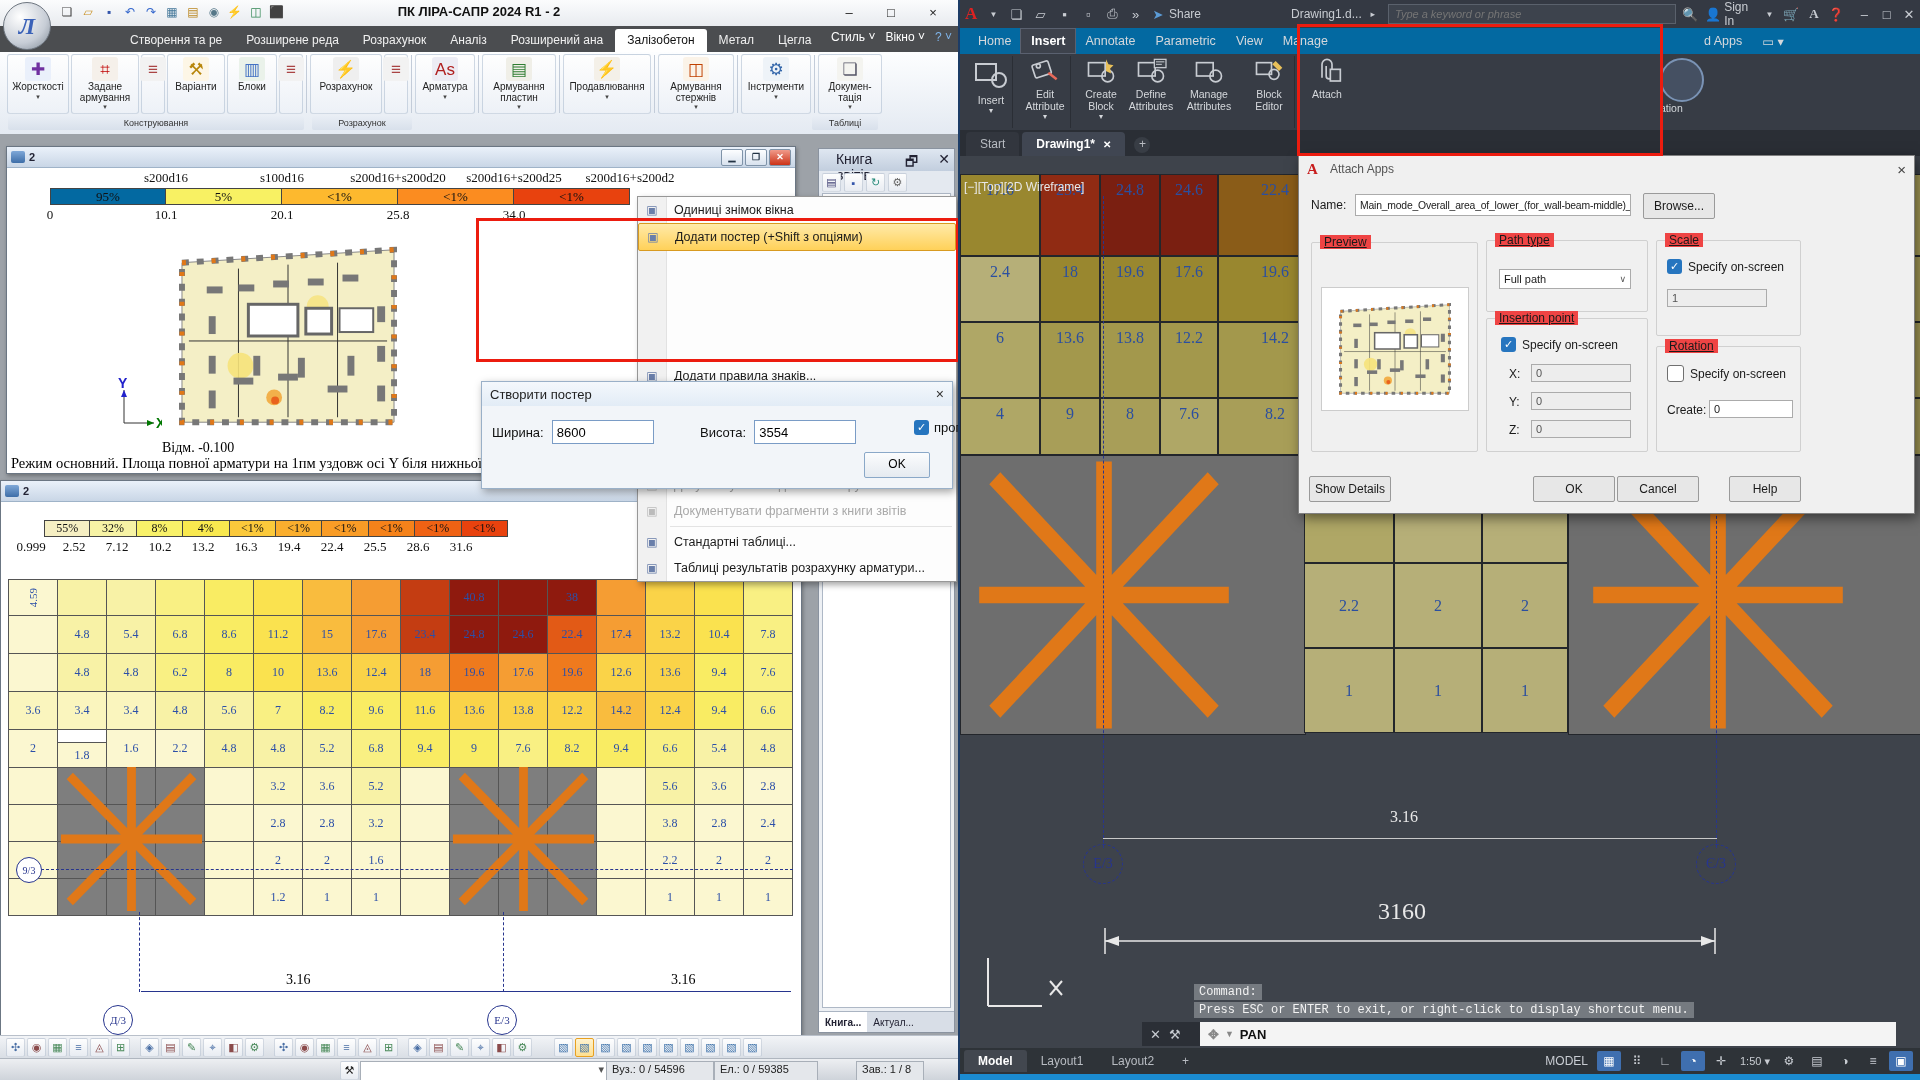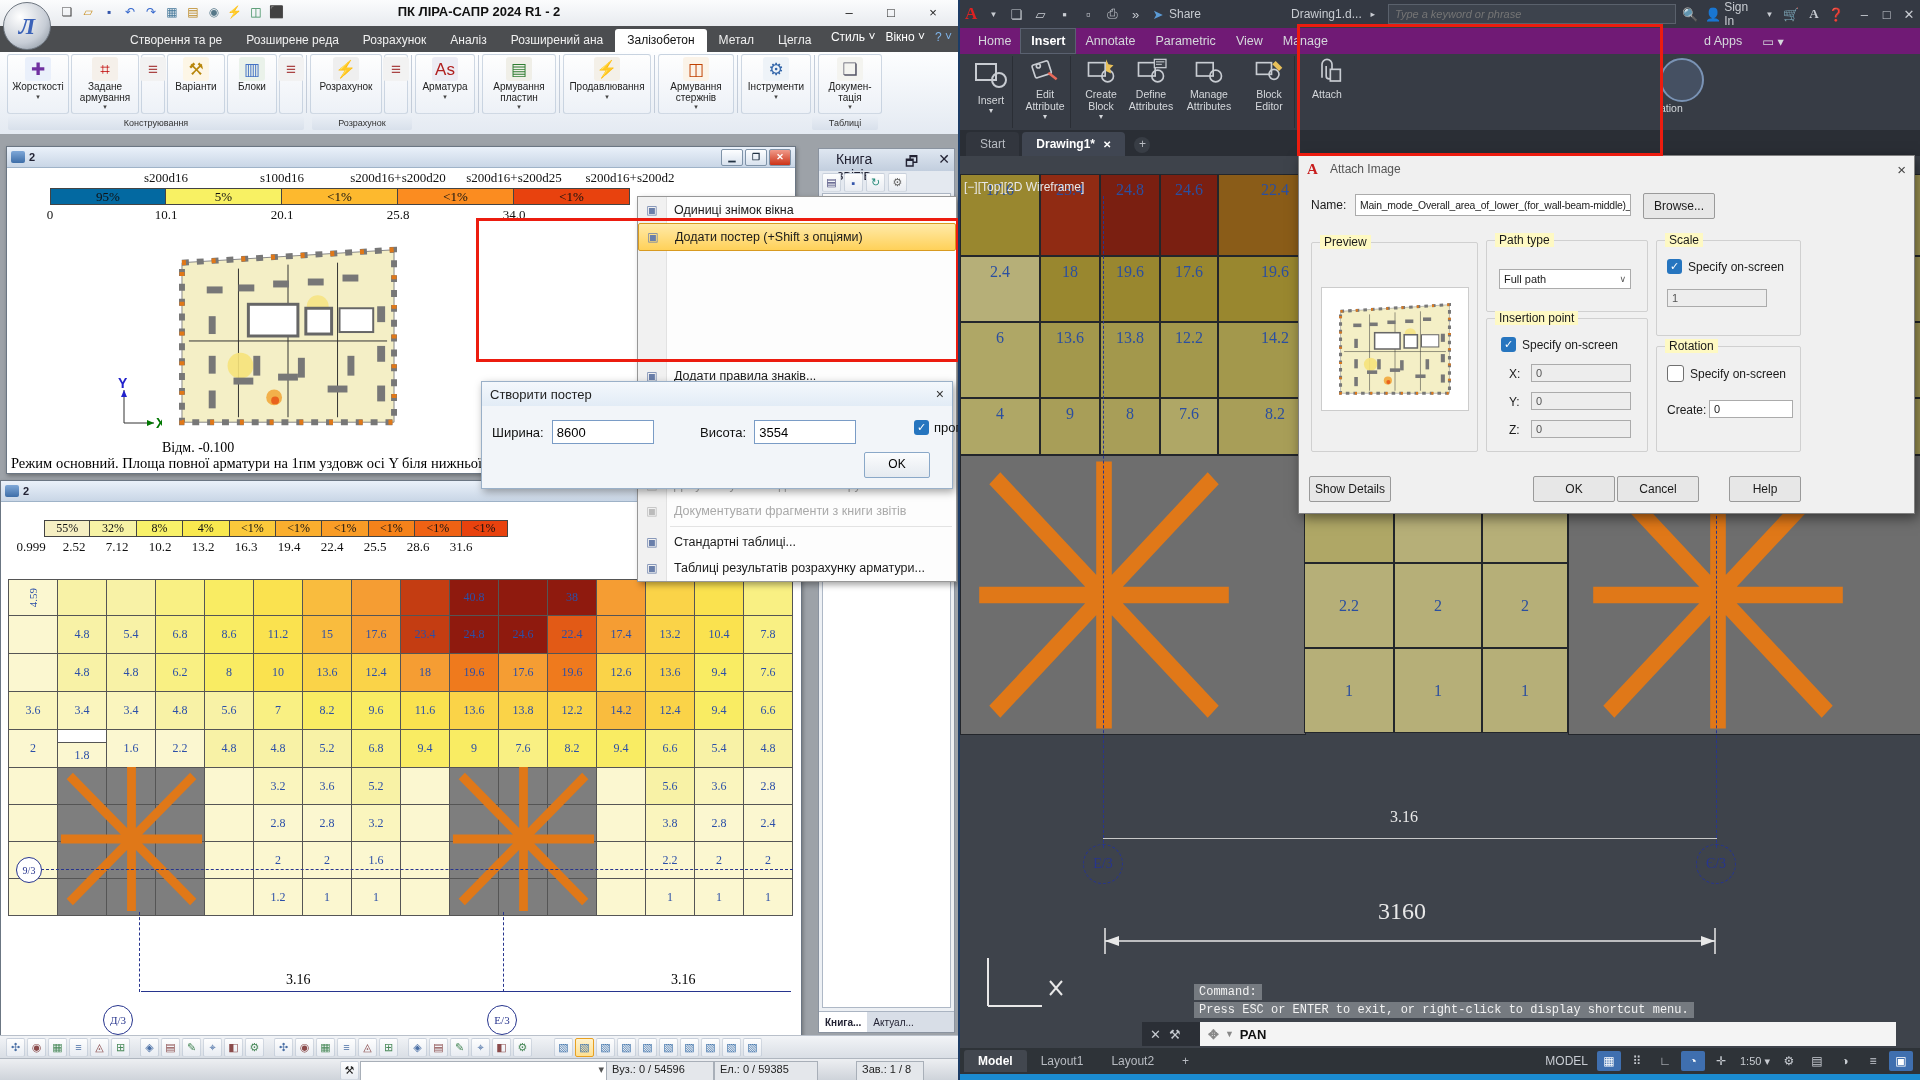--- a/index.html
+++ b/index.html
@@ -80,21 +80,21 @@
   #l-toolbar{position:absolute;left:0;top:1035px;width:958px;height:23px;background:linear-gradient(#F2F4F7,#D9DEE5);border-top:1px solid #B9C0CA;display:flex;align-items:center;padding-left:6px;gap:2px;box-sizing:border-box;}
   .tico{width:17px;height:17px;border-radius:2px;display:flex;align-items:center;justify-content:center;font-size:11px;background:linear-gradient(#FEFEFE,#E8ECF2);border:1px solid rgba(150,165,185,.4);}
   .tico.hl{border:1px solid #E8A020;background:linear-gradient(#FFF3D0,#FFE090);}
   #l-status{position:absolute;left:0;top:1058px;width:958px;height:22px;background:linear-gradient(#EDEFF2,#CDD2D9);border-top:1px solid #AFB6BF;font-size:11px;color:#222;}
   .st-panel{position:absolute;top:2px;height:16px;border:1px solid #A8AFB8;background:#E4E7EB;padding:1px 5px;font-size:11px;}
   
   #acad{position:absolute;left:958px;top:0;width:962px;height:1080px;background:#3E434B;border-left:2px solid #1C3C66;box-sizing:border-box;}
   #a-titlebar{position:absolute;left:0;top:0;width:100%;height:28px;background:#343943;display:flex;align-items:center;color:#C8CCD2;font-size:12px;}
   .a-ico{width:20px;height:20px;margin:0 2px;display:flex;align-items:center;justify-content:center;color:#C8CCD2;font-size:13px;}
   #a-search{width:300px;height:18px;background:#3D434D;border:1px solid #5A616C;color:#9BA1AA;font-style:italic;font-size:11px;padding:0 6px;margin:0 4px;}
-  #a-tabs{position:absolute;left:0;top:28px;width:100%;height:26px;background:#701a75;display:flex;align-items:center;padding-left:8px;box-sizing:border-box;}
+  #a-tabs{position:absolute;left:0;top:28px;width:100%;height:26px;background:#0369a1;display:flex;align-items:center;padding-left:8px;box-sizing:border-box;}
   .a-tab{padding:5px 10px;font-size:12.5px;color:#D5D8DC;}
   .a-tab.active{background:#3D424C;outline:1px solid #5A6170;font-weight:bold;color:#fff;}
   #a-ribbon{position:absolute;left:0;top:54px;width:100%;height:76px;background:#373C45;}
   .a-btn{position:absolute;top:2px;display:flex;flex-direction:column;align-items:center;color:#D5D8DC;font-size:10.5px;text-align:center;}
   .a-btn svg{margin-bottom:2px;}
   .a-capt{position:absolute;top:130px;height:18px;font-size:10.5px;color:#B9BDC4;text-align:center;line-height:18px;background:#31353D;}
   .a-vsep{position:absolute;top:56px;width:1px;height:88px;background:#2A2E35;}
   
   #a-filetabs{position:absolute;left:0;top:130px;width:100%;height:26px;background:#2A2E35;display:flex;align-items:flex-end;padding-left:6px;box-sizing:border-box;z-index:3;}
   .f-tab{padding:5px 14px;font-size:12px;color:#B8BCC2;background:#32363E;border-radius:4px 4px 0 0;margin-right:3px;display:flex;gap:8px;align-items:center;}
@@ -108,21 +108,21 @@
   #a-panbar-light{position:absolute;background:#F4F4F4;color:#111;display:flex;align-items:center;gap:6px;padding:0 8px;font-size:13px;font-weight:bold;}
   #a-layouts{position:absolute;left:0;top:1048px;width:100%;height:26px;background:#2E3338;display:flex;align-items:center;padding-left:4px;box-sizing:border-box;}
   .lay-tab{padding:4px 14px;font-size:12px;color:#B8BCC2;}
   .lay-tab.active{background:#42474F;color:#fff;font-weight:bold;border-radius:3px 3px 0 0;}
   .s-ico{width:24px;height:20px;margin:0 1px;display:flex;align-items:center;justify-content:center;color:#C8CCD2;font-size:12px;border-radius:2px;}
   .s-ico.on{background:#3F6FAF;color:#fff;}
   #a-blue{position:absolute;left:0;top:1074px;width:100%;height:6px;background:#1B8BD0;}
   
   #att-dlg{position:absolute;left:1298px;top:155px;width:615px;height:357px;background:#F0F0F0;border:1px solid #808080;box-shadow:3px 4px 12px rgba(0,0,0,.5);z-index:30;font-size:12px;color:#1a1a1a;}
   .grp{position:absolute;border:1px solid #D0D0D0;border-radius:2px;}
-  .grp>.gl{position:absolute;left:8px;top:-8px;background:#fef9c3;padding:0 4px;font-size:12px;}
+  .grp>.gl{position:absolute;left:8px;top:-8px;background:#ef4444;padding:0 4px;font-size:12px;text-decoration:underline;}
   .w-input{position:absolute;background:#fff;border:1px solid #ABABAB;font-size:11px;display:flex;align-items:center;padding:0 4px;box-sizing:border-box;}
   .w-input.dis{background:#EDEDED;color:#555;}
   .w-btn{position:absolute;background:#E7E7E7;border:1px solid #9A9A9A;border-radius:2px;text-align:center;font-size:12px;display:flex;align-items:center;justify-content:center;}
   .alogo{width:17px;height:17px;color:#C81E1E;font-weight:bold;font-size:15px;font-family:"Liberation Serif",serif;}
 </style>
 </head>
 <body>
 
 <div class="screen">
 
@@ -1067,21 +1067,21 @@
       </div>
     <div id="a-blue"></div>
 
   </div>
 
   <div class="redrect" style="left:1297px;top:24px;width:360px;height:126px;z-index:32"></div>
 
   <div id="att-dlg">
     <div style="height:26px;display:flex;align-items:center;padding:0 8px;gap:6px">
       <span class="alogo">A</span>
-      <span style="color:#555">Attach Image</span>
+      <span style="color:#555">Attach Apps</span>
       <span style="margin-left:auto;font-size:15px;color:#444">×</span>
     </div>
     <div class="abs" style="left:12px;top:42px">Name:</div>
     <div class="w-input" style="left:56px;top:38px;width:276px;height:22px;overflow:hidden">
       <span style="font-size:10.4px;letter-spacing:-.2px;white-space:nowrap">Main_mode_Overall_area_of_lower_(for_wall-beam-middle)_reinf</span>
 
     </div>
     <div class="w-btn" style="left:344px;top:37px;width:70px;height:24px">Browse...</div>
 
     <div class="grp" style="left:12px;top:86px;width:165px;height:208px">

